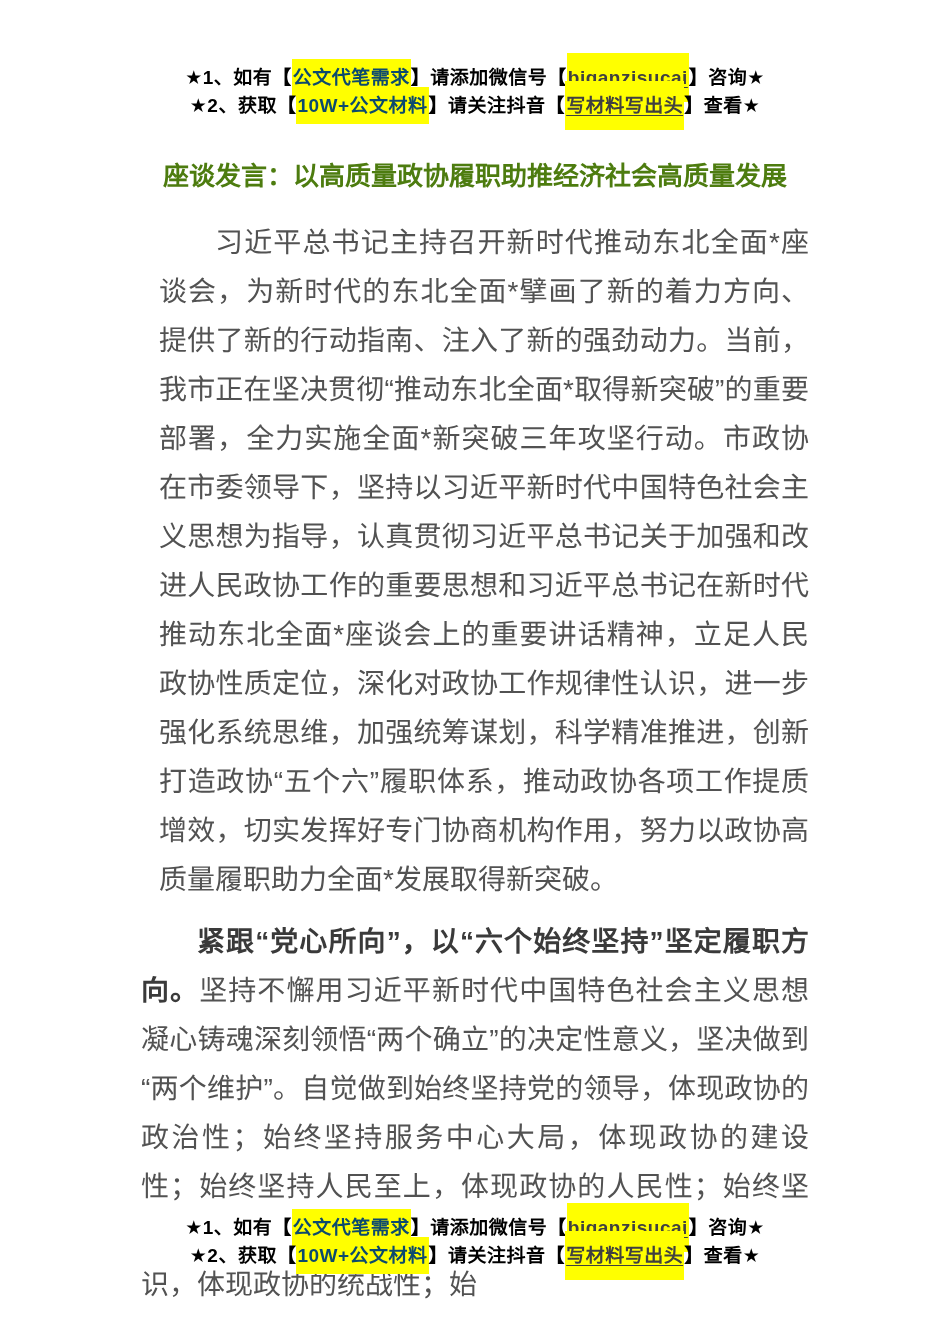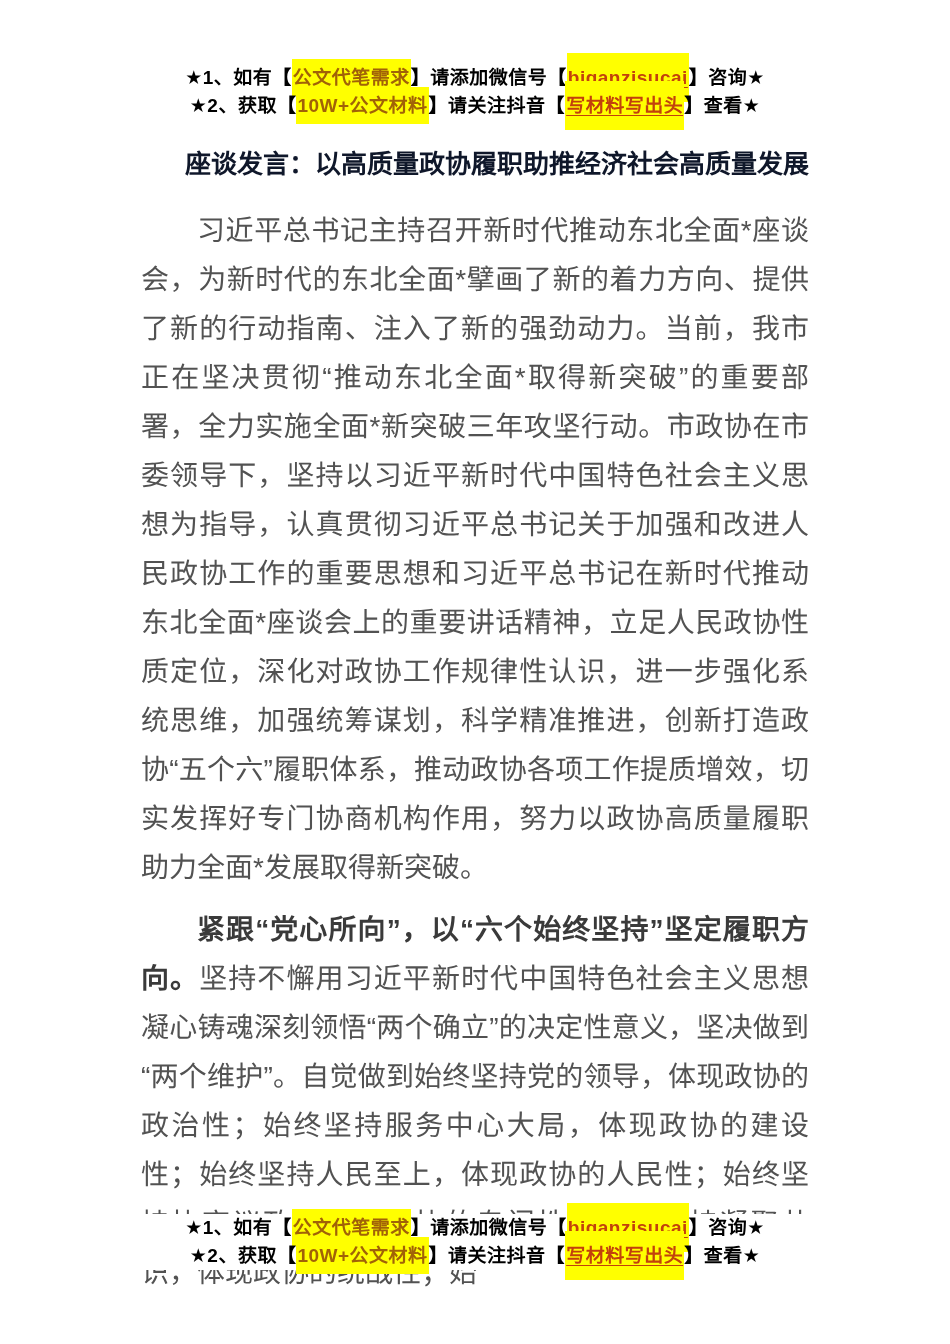--- a/index.html
+++ b/index.html
@@ -27,61 +27,61 @@
     line-height: 28px;
     color: #000000;
     letter-spacing: 0.5px;
     background: #ffffff;
     z-index: 2;
   }
   .promo-header { top: 64px; }
   .promo-footer { top: 1214px; }
   .promo .row { white-space: nowrap; }
   .seg-hl {
-    color: #a16207;
+    color: #0c4a6e;
     background: #ffff00;
     padding: 8px 1px;
     margin-top: 29px;
   }
   .seg-ul {
     text-underline-offset: 3px;
   }
   .seg-hl-ul {
-    color: #c2410c;
+    color: #404040;
     background: #ffff00;
     text-decoration: underline;
     text-underline-offset: 3px;
     padding: 14px 1px;
   }
   
   .content {
     position: absolute;
     top: 144px;
     left: 141px;
     width: 668px;
     z-index: 1;
   }
   .doc-title {
-    margin: 0;
+    margin: 12px;
     font-size: 26px;
     font-weight: bold;
     line-height: 40px;
-    color: #0f172a;
-    text-align: right;
+    color: #4d7c0f;
+    text-align: center;
   }
   .body-text p {
     margin: 0;
     font-size: 28px;
     line-height: 49px;
     color: #525252;
     text-align: justify;
     text-indent: 2em;
     word-break: break-all;
   }
-  .body-text p.p1 { margin-top: 22px; }
+  .body-text p.p1 { margin-top: 22px; margin-left: 18px; }
   .body-text p.p2 { margin-top: 13px; }
   .para-lead {
     font-weight: bold;
     color: #3a3a3a;
   }
 </style>
 </head>
 <body>
 
 <div class="page">

